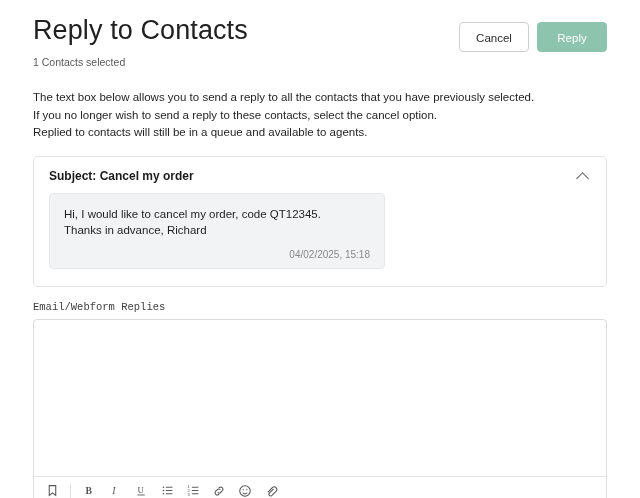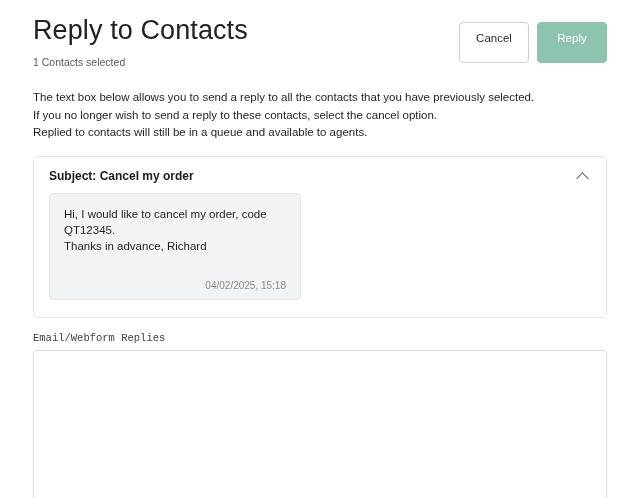--- a/index.html
+++ b/index.html
@@ -50,21 +50,21 @@
     display: flex;
     align-items: center;
     gap: 8px;
     padding-top: 8px;
   }
   .btn {
     font-family: "Liberation Sans", sans-serif;
     font-size: 11.5px;
     border-radius: 4px;
     padding: 0 12px;
-    height: 41px;
+    height: 30px;
     min-width: 70px;
     line-height: 31px;
     text-align: center;
     box-sizing: border-box;
     cursor: pointer;
     user-select: none;
   }
   .btn-cancel {
     background: #ffffff;
     border: 1px solid #cfcfcf;
@@ -125,33 +125,33 @@
     transform: rotate(45deg);
   }
   .panel-body {
     padding: 0 15px 17px 15px;
   }
   .message-card {
     background: #f2f3f4;
     border: 1px solid #e6e7e8;
     border-radius: 4px;
     padding: 12px 14px 8px 14px;
-    width: 252px;
+    width: 336px;
     box-sizing: border-box;
   }
   .message-text {
     font-size: 11.5px;
     line-height: 16px;
     color: #1f1f1f;
   }
   .message-time {
     text-align: right;
     font-size: 10px;
     color: #8a8a8a;
-    margin-top: 26px;
+    margin-top: 11px;
   }
 
   
   .field-label {
     margin-top: 14px;
     font-size: 10.5px;
     color: #3f3f3f;
     font-family: Liberation Mono, monospace;
   }
   .editor {

